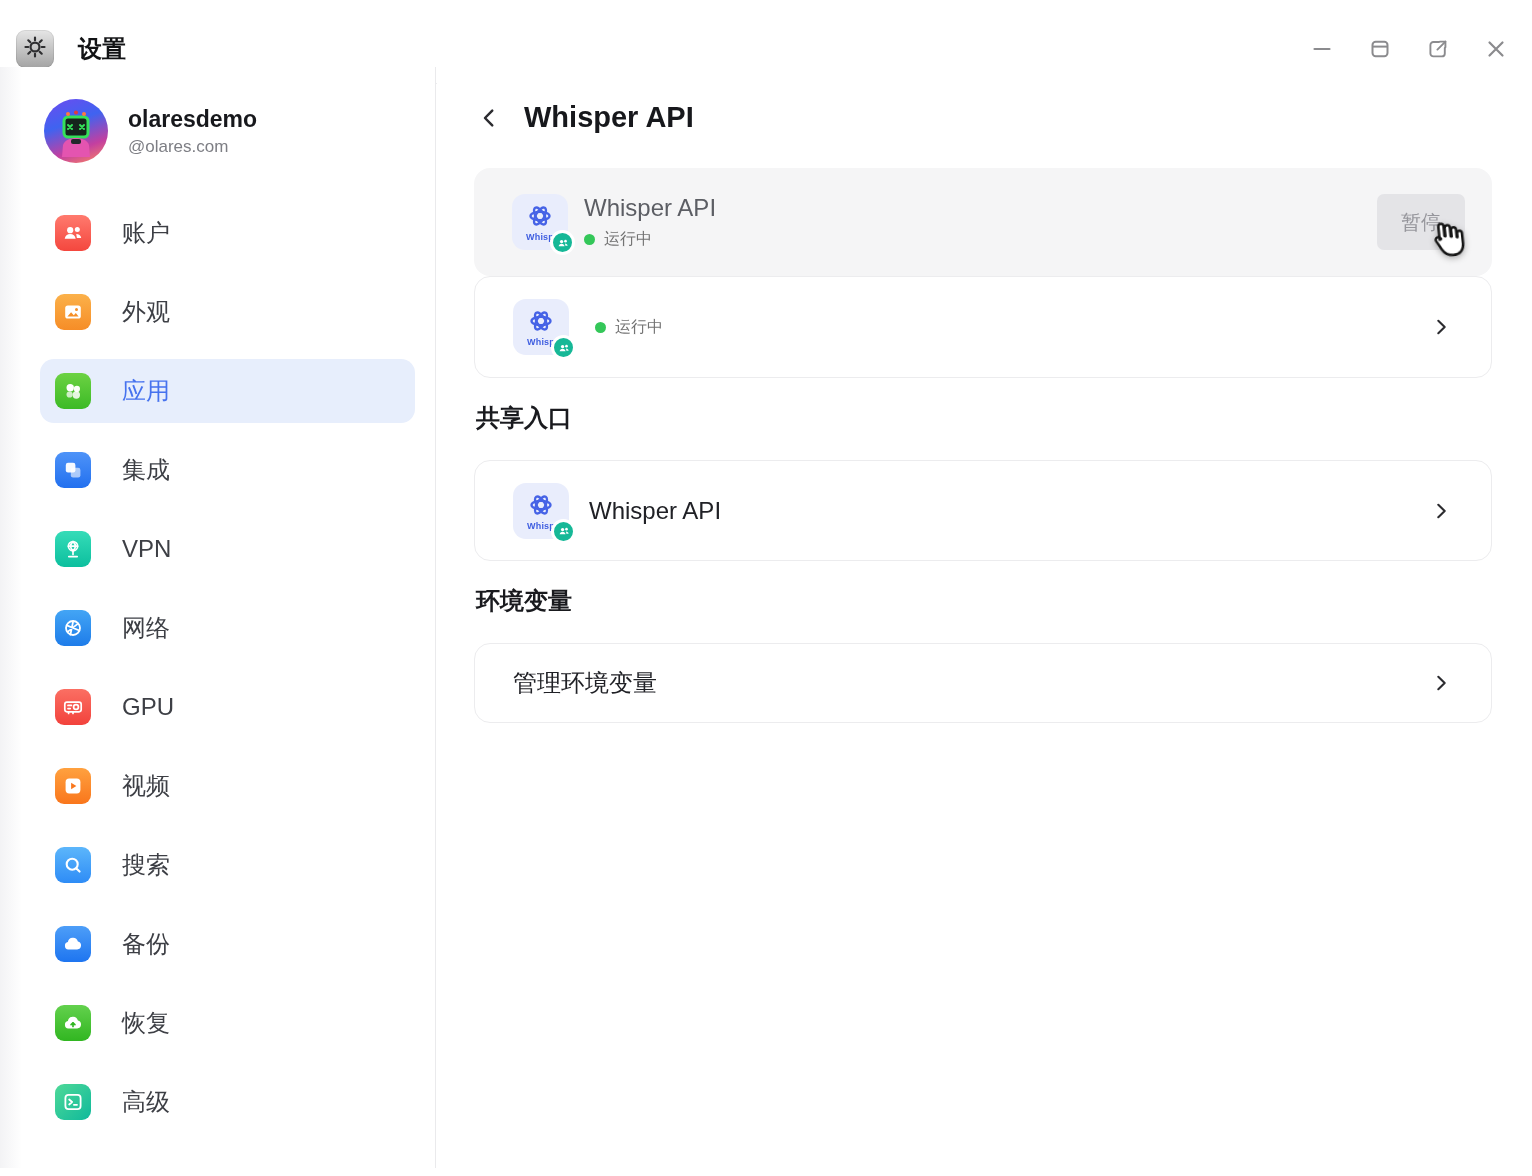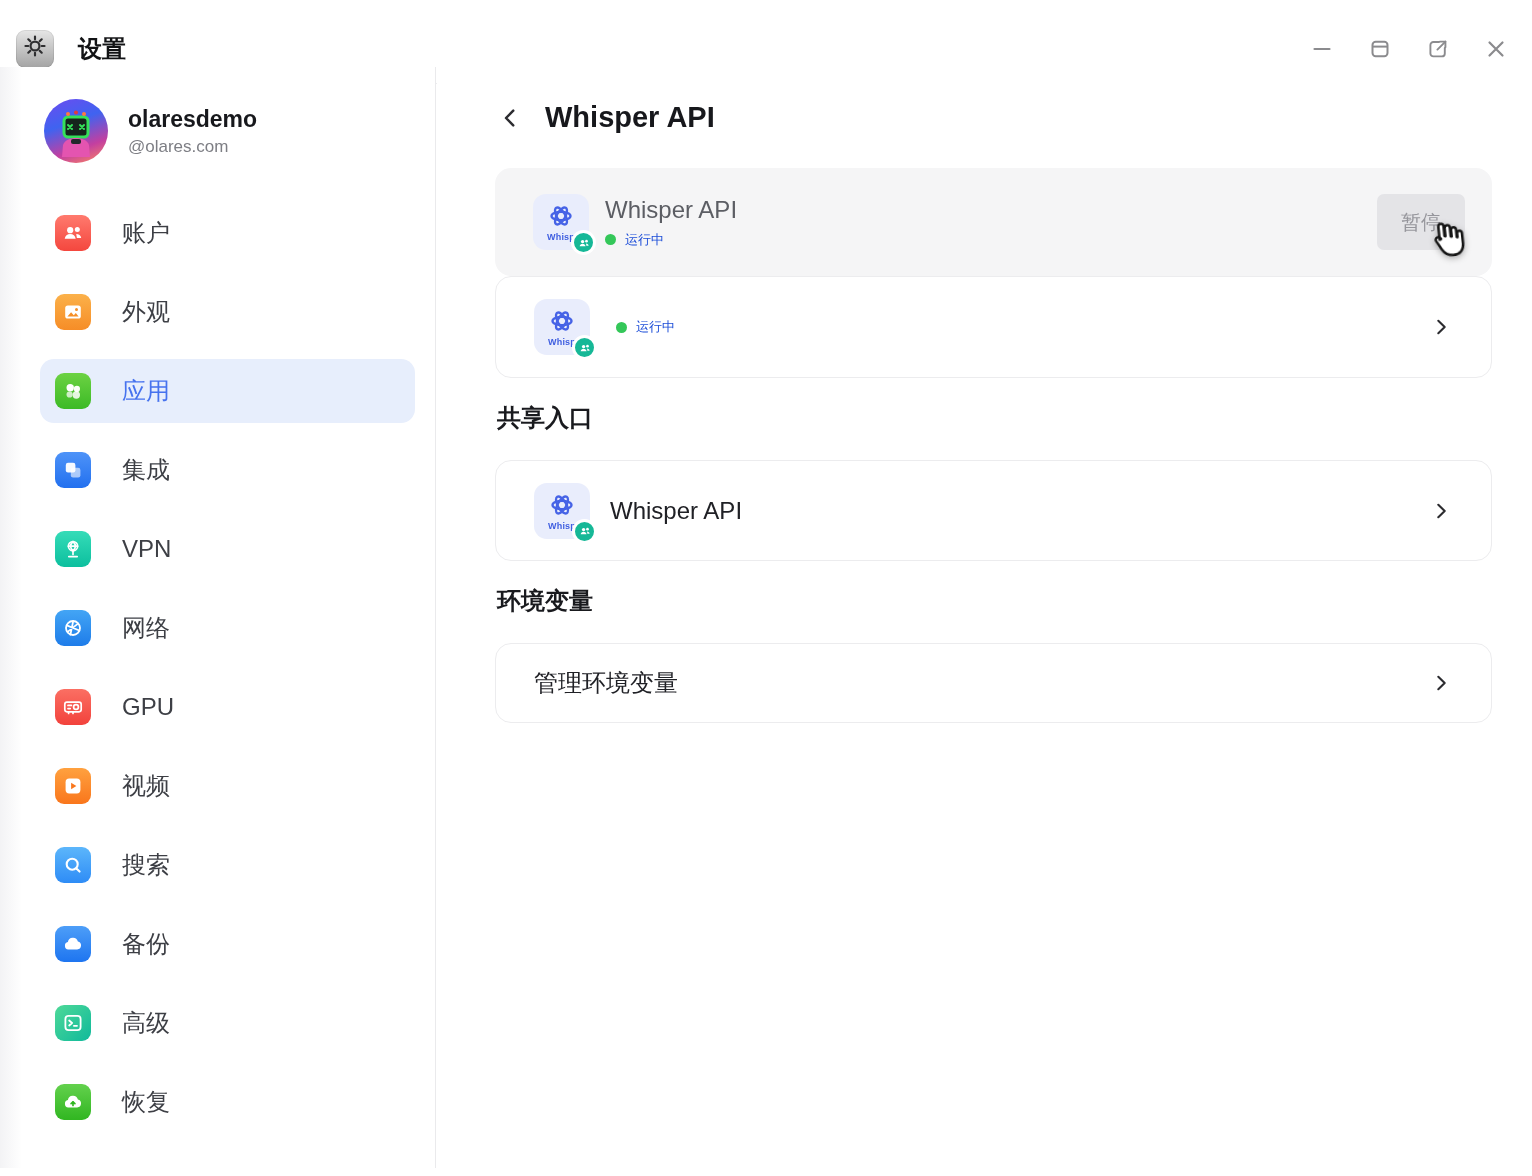--- a/index.html
+++ b/index.html
@@ -4,21 +4,21 @@
 <style>
   * { margin:0; padding:0; box-sizing:border-box; }
   html,body { width:1532px; height:1176px; }
   body {
     font-family:"Liberation Sans","DejaVu Sans",sans-serif;
     background:#fff; color:#1b1c20; overflow:hidden; position:relative;
   }
   
   .titlebar {
     height:84px; display:flex; align-items:center;
-    padding:14px 24px 0 16px; border-bottom:1px solid #ececee; background:#fff;font-family:Liberation Mono, monospace;
+    padding:14px 24px 0 16px; border-bottom:1px solid #ececee; background:#fff;
   }
   .app-logo {
     width:38px; height:38px; border-radius:9px;
     background:linear-gradient(180deg,#e6e6e6 0%,#a3a3a3 100%);
     display:flex; align-items:center; justify-content:center;
     box-shadow:inset 0 0 0 1px rgba(0,0,0,.08);
   }
   .win-title { font-size:24px; font-weight:bold; margin-left:24px; color:#121315; }
   .win-controls { margin-left:auto; display:flex; gap:34px; }
   .win-btn { width:24px; height:24px; background:none; border:none; cursor:pointer; padding:0; display:flex; }
@@ -56,21 +56,21 @@
   .ic-network  { background:linear-gradient(180deg,#43a5f5,#1e7ce9); }
   .ic-gpu      { background:linear-gradient(180deg,#fb6f63,#f2423c); }
   .ic-video    { background:linear-gradient(180deg,#ffa13f,#f9761c); }
   .ic-search   { background:linear-gradient(180deg,#5cb6fb,#2e8cf6); }
   .ic-backup   { background:linear-gradient(180deg,#4d9ef8,#1e75f0); }
   .ic-restore  { background:linear-gradient(180deg,#63d14d,#31b621); }
   .ic-advanced { background:linear-gradient(135deg,#4ed998,#10b99b); }
   
   .main {
     position:absolute; top:67px; left:437px; right:0; bottom:0;
-    background:#fff; padding:32px 40px 0 58px;
+    background:#fff; padding:32px 40px 0 37px;
   }
   .main-header { display:flex; align-items:center; gap:22px; margin:2px 0 34px 2px; }
   .back-btn { width:26px; height:26px; background:none; border:none; cursor:pointer; padding:0; display:flex; }
   .page-title { font-size:29px; font-weight:bold; color:#17181c; }
   .summary-card {
     height:108px; background:#f5f5f6; border-radius:16px; position:relative;
     display:flex; align-items:center; padding:0 27px 0 38px;
   }
   .appic {
     width:56px; height:56px; background:#e9edfc; border-radius:13px; position:relative;
@@ -79,21 +79,21 @@
   .appic .cap { font-size:9px; font-weight:bold; color:#3f5ee0; letter-spacing:.2px; }
   .appic .badge {
     position:absolute; right:-7px; bottom:-5px; width:25px; height:25px; border-radius:50%;
     background:#16b897; border:3px solid #fff;
     display:flex; align-items:center; justify-content:center;
   }
   .sum-text { margin-left:16px; display:flex; flex-direction:column; }
   .sum-name { font-size:24px; color:#5c5e64; }
   .status-line { display:flex; align-items:center; gap:9px; margin-top:7px; }
   .dot { width:11px; height:11px; border-radius:50%; background:#34c759; flex:none; }
-  .status-text { font-size:13px; color:#1d4ed8;text-align:center; }
+  .status-text { font-size:16px; color:#737373;text-align:center; }
   .pause-btn {
     margin-left:auto; width:88px; height:56px; background:#e4e4e7; border:none;
     border-radius:7px; font-size:20px; color:#96969c; cursor:pointer;
     font-family:inherit;
   }
   .cursor-hand {
     position:absolute; right:24px; top:46px; width:46px; height:46px;
     transform:rotate(-6deg); pointer-events:none;
     filter:drop-shadow(0 2px 3px rgba(0,0,0,.3));
   }
@@ -283,39 +283,39 @@
     </div>
     <div class="nav-item">
       <span class="nav-icon ic-backup">
         <svg width="24" height="24" viewBox="0 0 24 24">
             <path d="M7.2 17.4a3.7 3.7 0 0 1-.3-7.3 5.1 5.1 0 0 1 10-.6 4 4 0 0 1-.7 7.9z" fill="#fff"></path>
           </svg>
       </span>
       <span class="nav-label">备份</span>
     </div>
     <div class="nav-item">
+      <span class="nav-icon ic-restore">
+        <svg width="24" height="24" viewBox="0 0 24 24">
+            <path d="M7.2 17.4a3.7 3.7 0 0 1-.3-7.3 5.1 5.1 0 0 1 10-.6 4 4 0 0 1-.7 7.9z" fill="#fff"></path>
+            <path d="M12 15.4v-3.6m0 0l-1.9 1.8m1.9-1.8l1.9 1.8" stroke="#31b621" stroke-width="1.7" fill="none" stroke-linecap="round" stroke-linejoin="round"></path>
+          </svg>
+      </span>
+      <span class="nav-label">恢复</span>
+    </div>
+    <div class="nav-item">
       <span class="nav-icon ic-advanced">
         <svg width="24" height="24" viewBox="0 0 24 24">
             <g stroke="#fff" stroke-width="1.8" fill="none" stroke-linecap="round" stroke-linejoin="round">
               <rect x="4.4" y="4.8" width="15.2" height="14.4" rx="3.2"></rect>
               <path d="M8.2 9.5l2.9 2.5-2.9 2.5"></path>
               <path d="M12.9 14.8h3.1"></path>
             </g>
           </svg>
       </span>
       <span class="nav-label">高级</span>
-    </div>
-    <div class="nav-item">
-      <span class="nav-icon ic-restore">
-        <svg width="24" height="24" viewBox="0 0 24 24">
-            <path d="M7.2 17.4a3.7 3.7 0 0 1-.3-7.3 5.1 5.1 0 0 1 10-.6 4 4 0 0 1-.7 7.9z" fill="#fff"></path>
-            <path d="M12 15.4v-3.6m0 0l-1.9 1.8m1.9-1.8l1.9 1.8" stroke="#31b621" stroke-width="1.7" fill="none" stroke-linecap="round" stroke-linejoin="round"></path>
-          </svg>
-      </span>
-      <span class="nav-label">恢复</span>
     </div>
   </div>
 </div>
 
 <div class="main">
 
   <div class="main-header">
     <button class="back-btn">
       <span><svg width="26" height="26" viewBox="0 0 24 24">
             <path d="M15 5.2L8.3 12l6.7 6.8" stroke="#2c2c30" stroke-width="2.3" fill="none" stroke-linecap="round" stroke-linejoin="round"></path>

